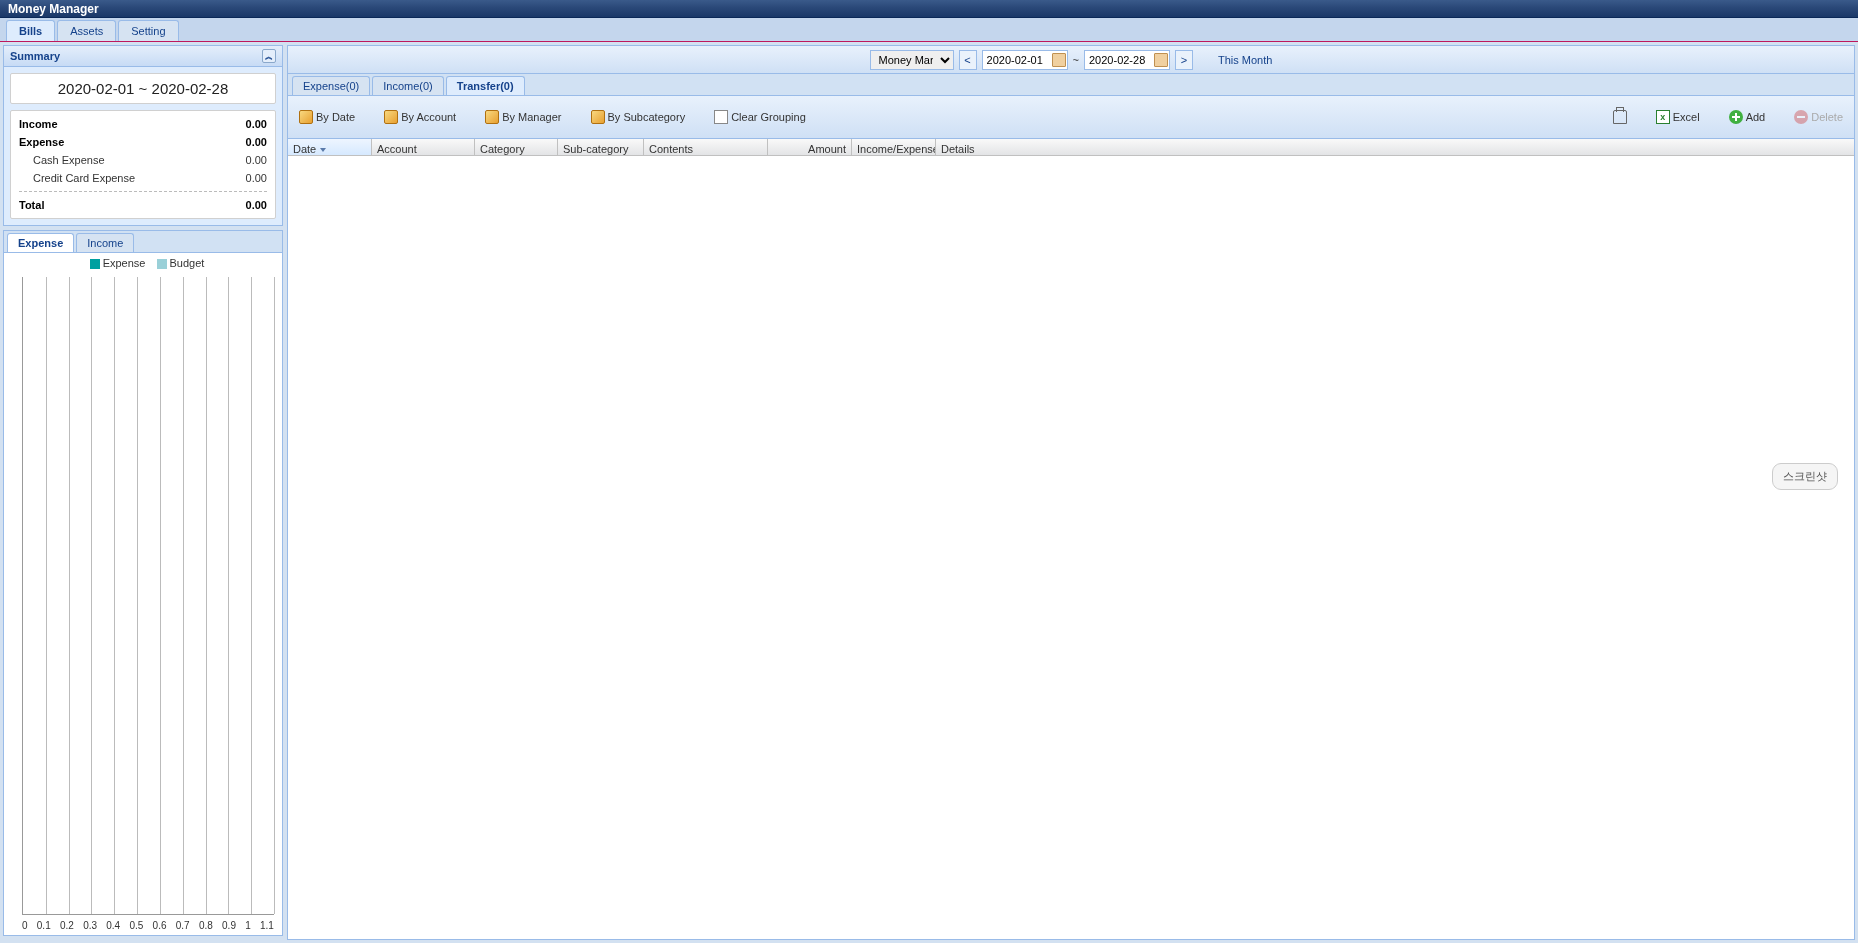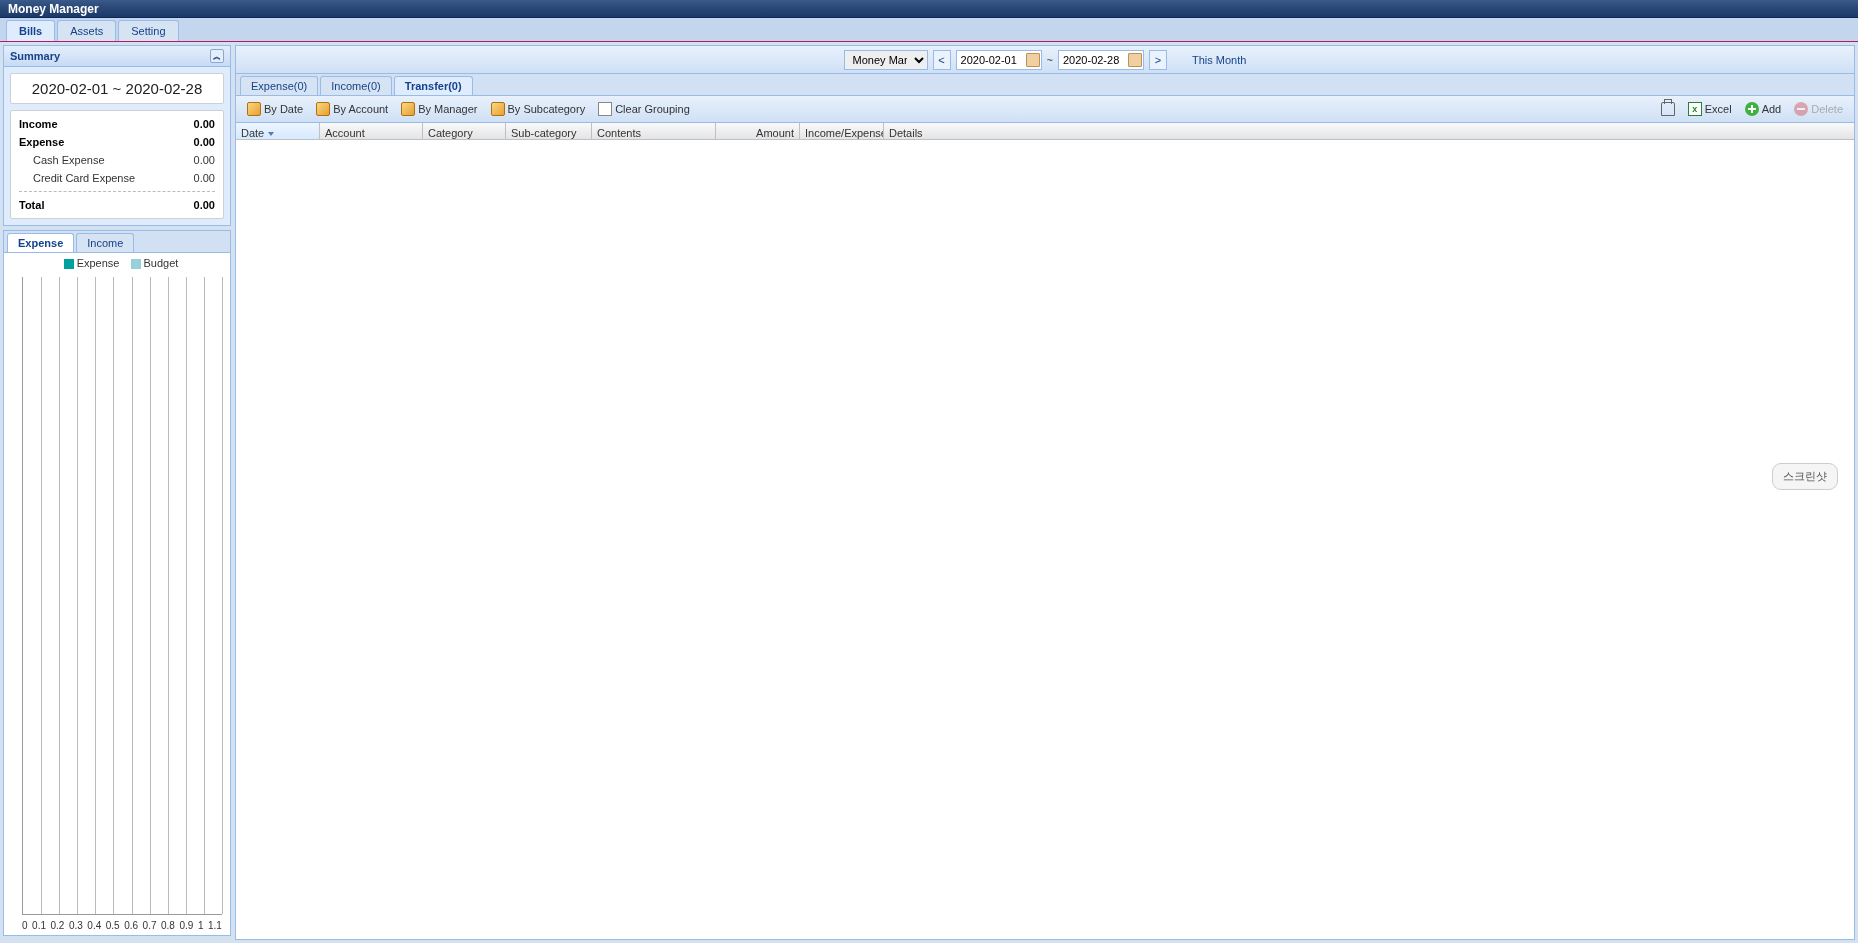--- a/index.html
+++ b/index.html
@@ -44,21 +44,21 @@
 .main-tab.active {
   background: #deecfd;
   font-weight: bold;
 }
 .content-wrap {
   display: flex;
   height: calc(100% - 42px);
   padding: 3px;
 }
 .sidebar {
-  width: 228px;
+  width: 280px;
   margin-right: 4px;
   display: flex;
   flex-direction: column;
 }
 .panel {
   border: 1px solid #99bbe8;
   background: #deecfd;
   margin-bottom: 4px;
 }
 .panel-head {
@@ -185,22 +185,22 @@
   cursor: pointer;
   font-size: 11px;
 }
 .type-tab.active { background: #deecfd; font-weight: bold; }
 .toolbar {
   background: linear-gradient(to bottom, #e8f1fc, #cfe0f5);
   border-bottom: 1px solid #99bbe8;
   padding: 3px 6px;
   display: flex;
   align-items: center;
-  gap: 3px;
-  height: 27px;
+  gap: 19px;
+  height: 43px;
 }
 .tool-btn {
   display: inline-flex;
   align-items: center;
   gap: 3px;
   padding: 2px 5px;
   cursor: pointer;
   color: #333;
   border-radius: 2px;
 }

